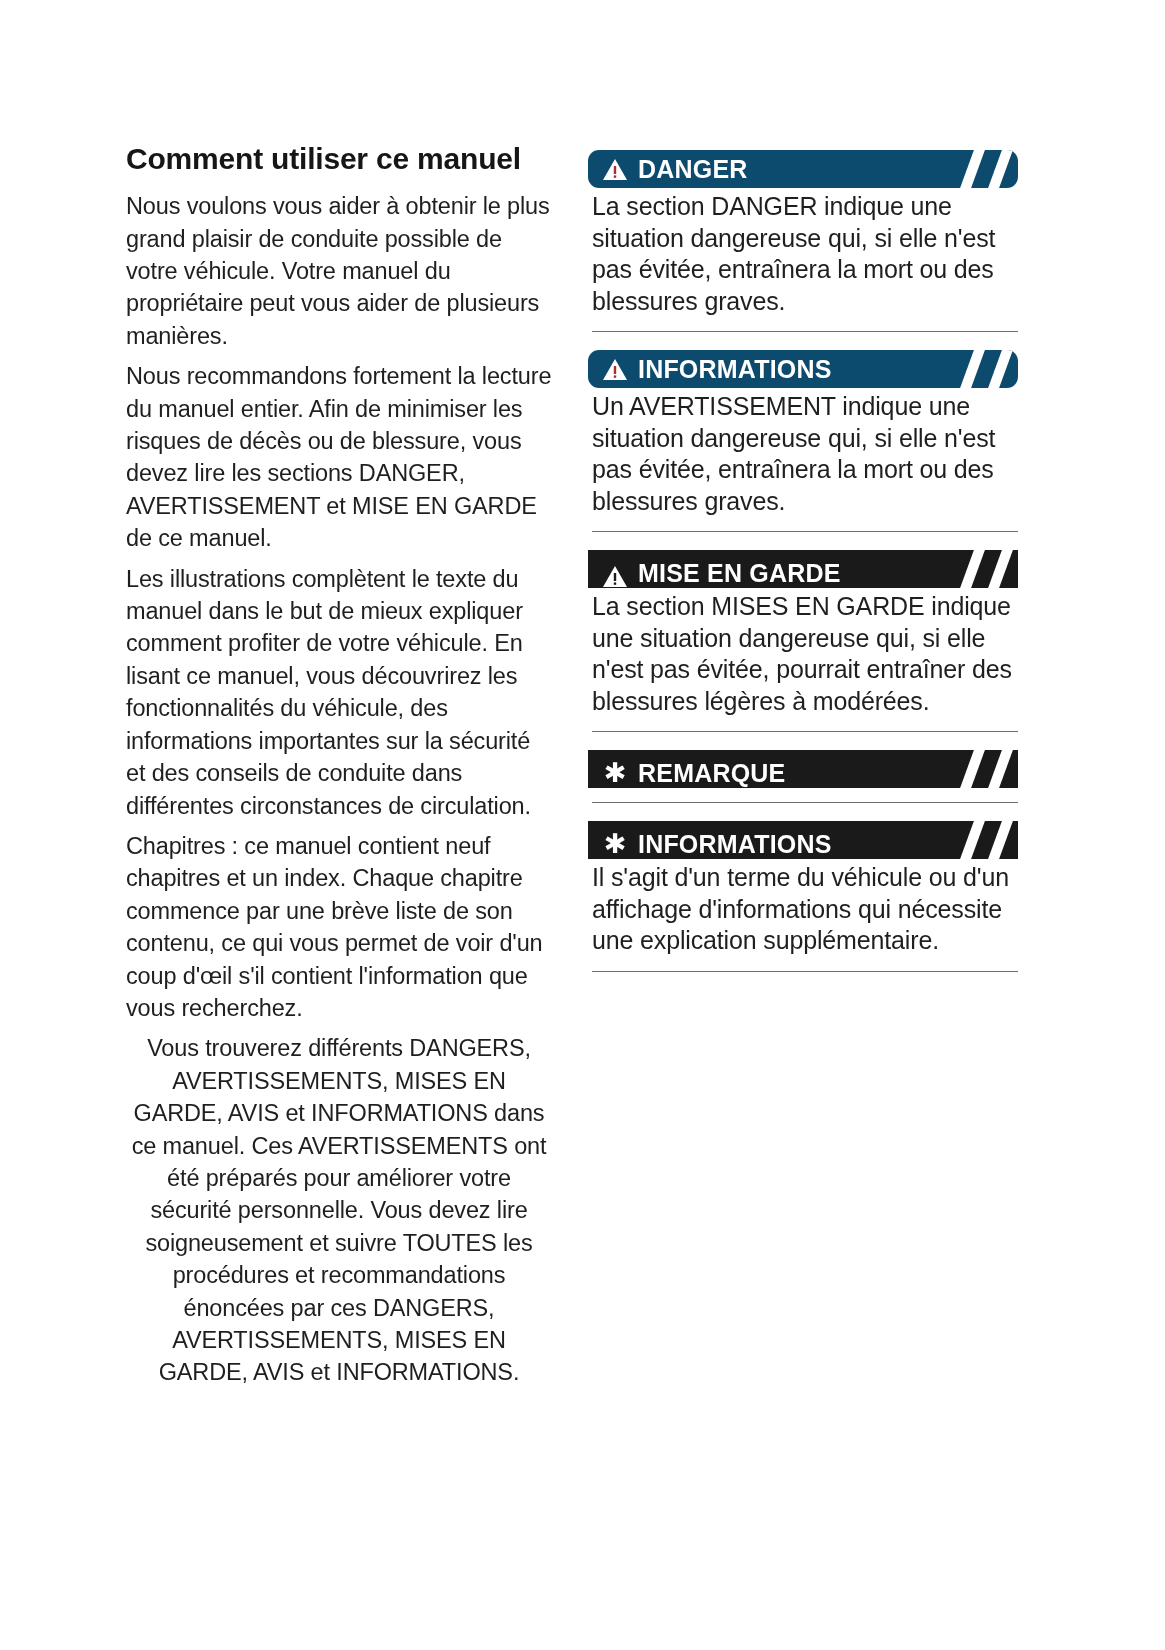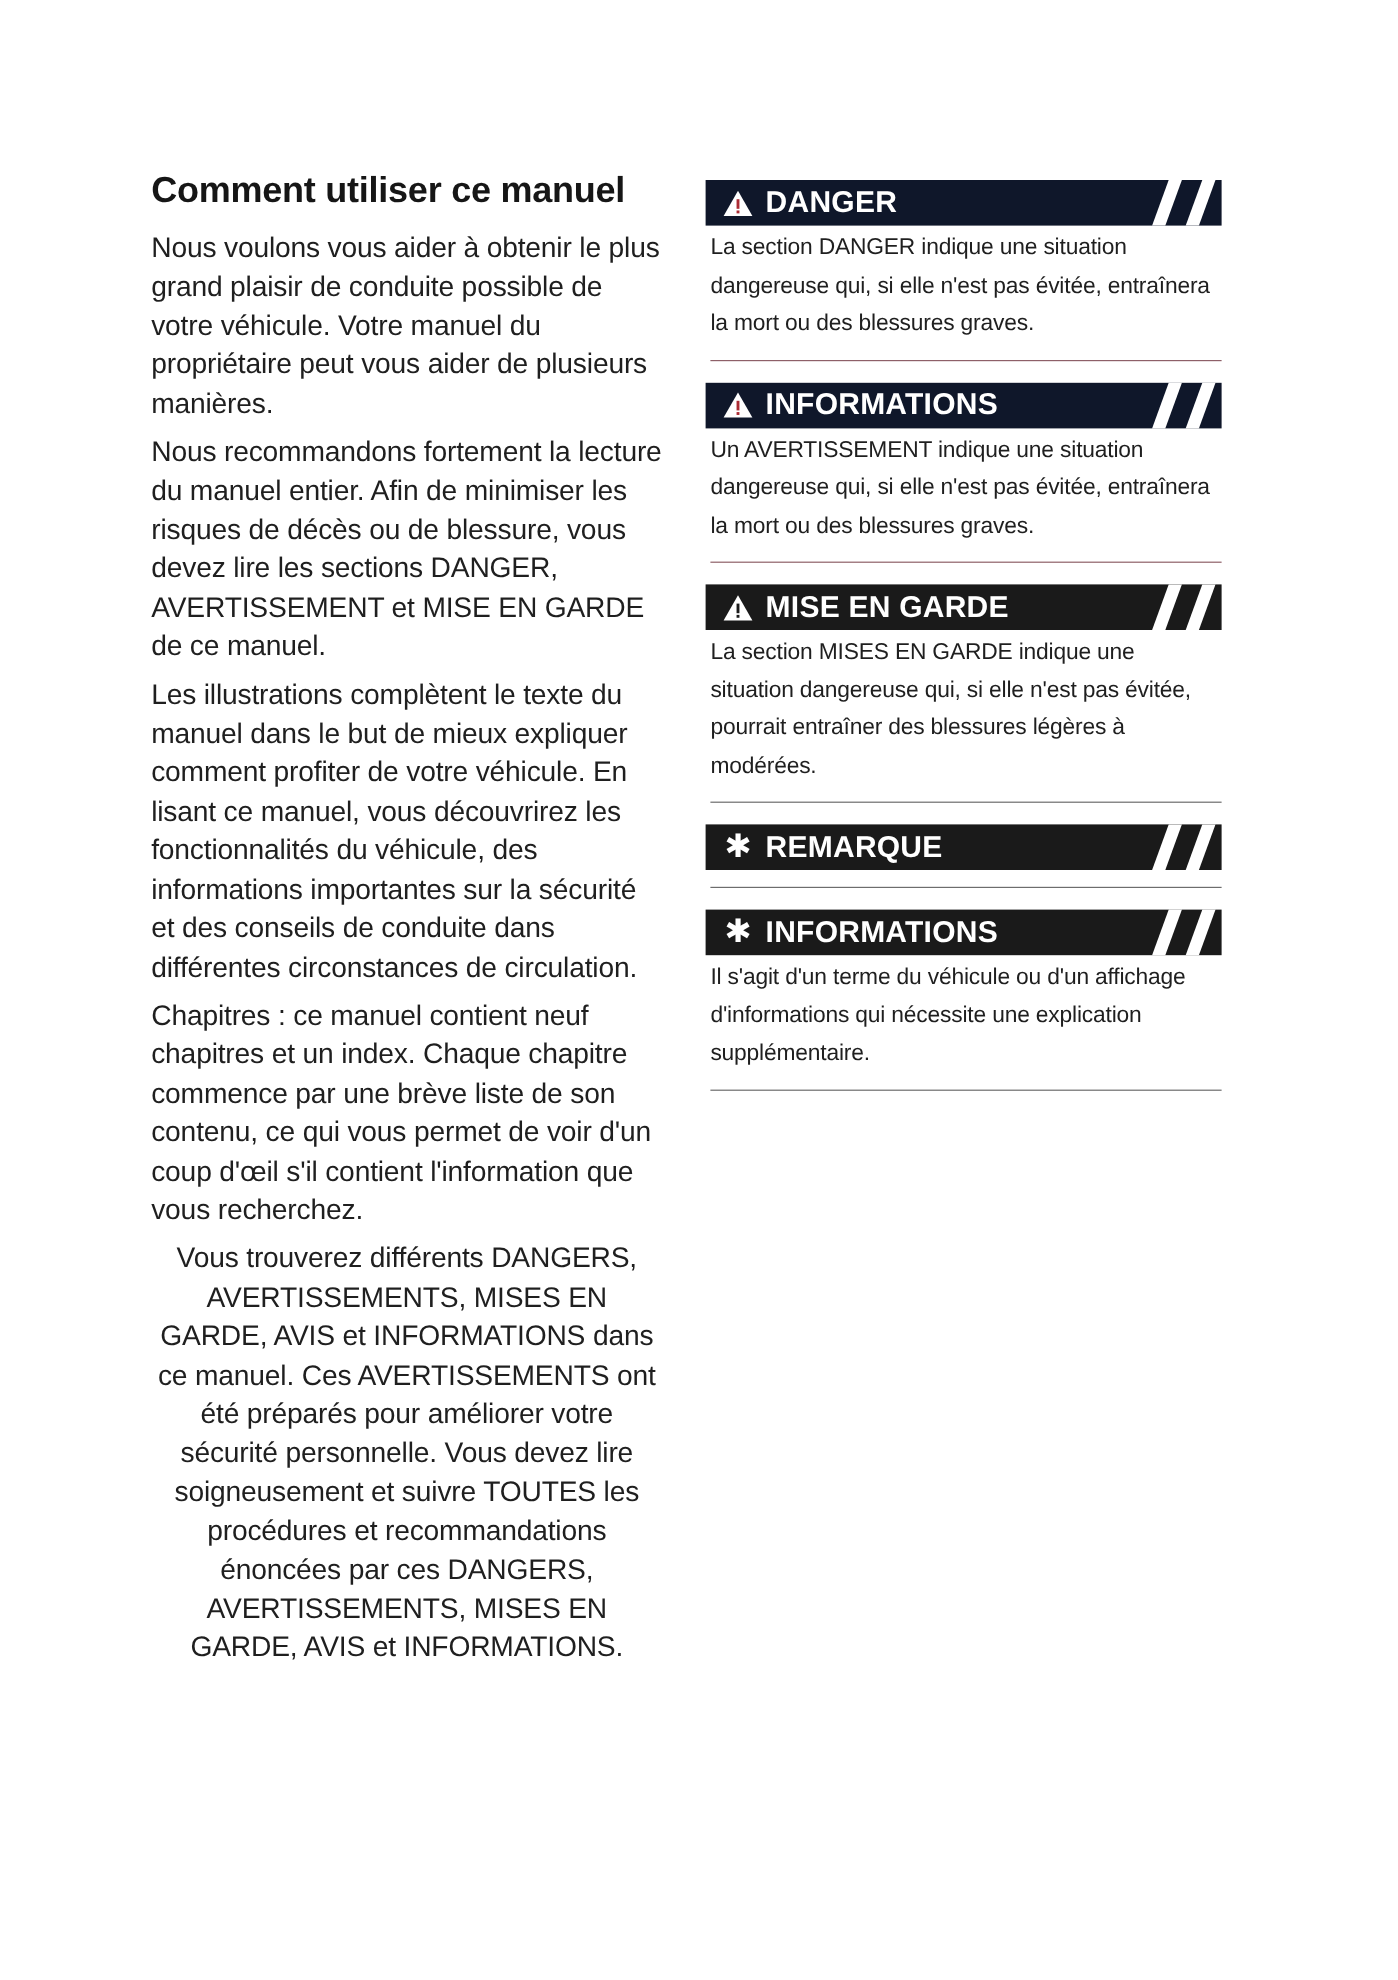--- a/index.html
+++ b/index.html
@@ -52,22 +52,22 @@
   
   .callout { margin: 0 0 0 0; }
 
   .callout-banner {
     position: relative;
     height: 38px;
     display: flex;
     align-items: center;
     overflow: hidden;
   }
-  .callout-banner.red   { background: #0f172a; }
-  .callout-banner.black { background: #1a1a1a; }
+  .callout-banner.red   { background: #0c4a6e; border-radius: 11px; }
+  .callout-banner.black { background: #1a1a1a; align-items: flex-end; }
 
   .banner-icon {
     flex: 0 0 auto;
     width: 30px;
     margin-left: 12px;
     display: flex;
     align-items: center;
     justify-content: center;
     color: #ffffff;
   }
@@ -100,21 +100,21 @@
     top: -14px;
     bottom: -14px;
     width: 11px;
     background: #ffffff;
     transform: skewX(-20deg);
   }
   .banner-stripes .s1 { right: 40px; }
   .banner-stripes .s2 { right: 12px; }
 
   .callout-text {
-    font-size: 19px;
+    font-size: 25px;
     line-height: 31.5px;
     color: #1f1f1f;
     letter-spacing: -0.15px;
     margin: 3px 0 0 4px;
   }
   .callout-rule {
     height: 0;
     border-top: 1.6px solid #8e6068;
     margin: 14px 0 18px 4px;
   }

